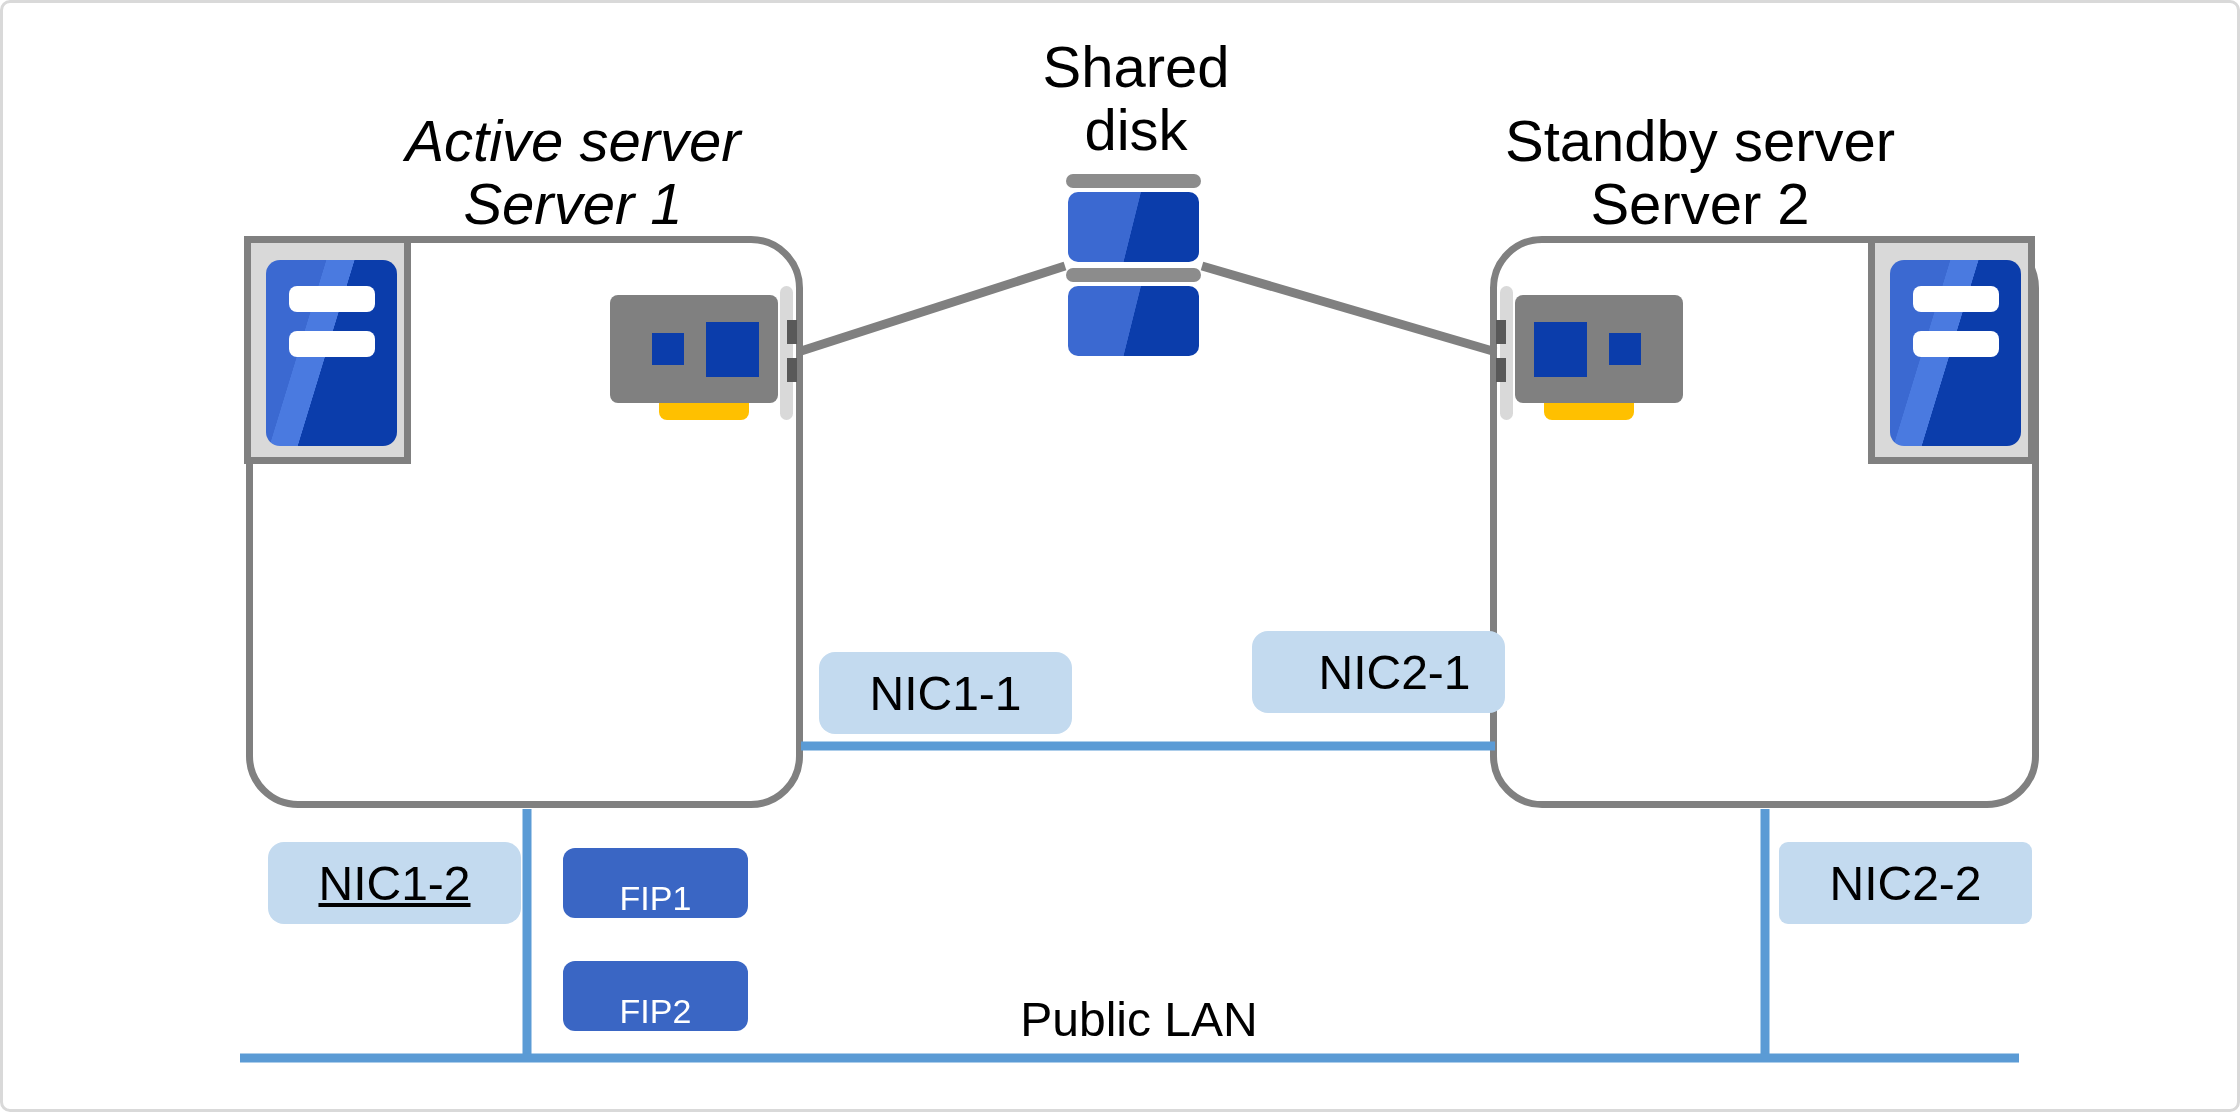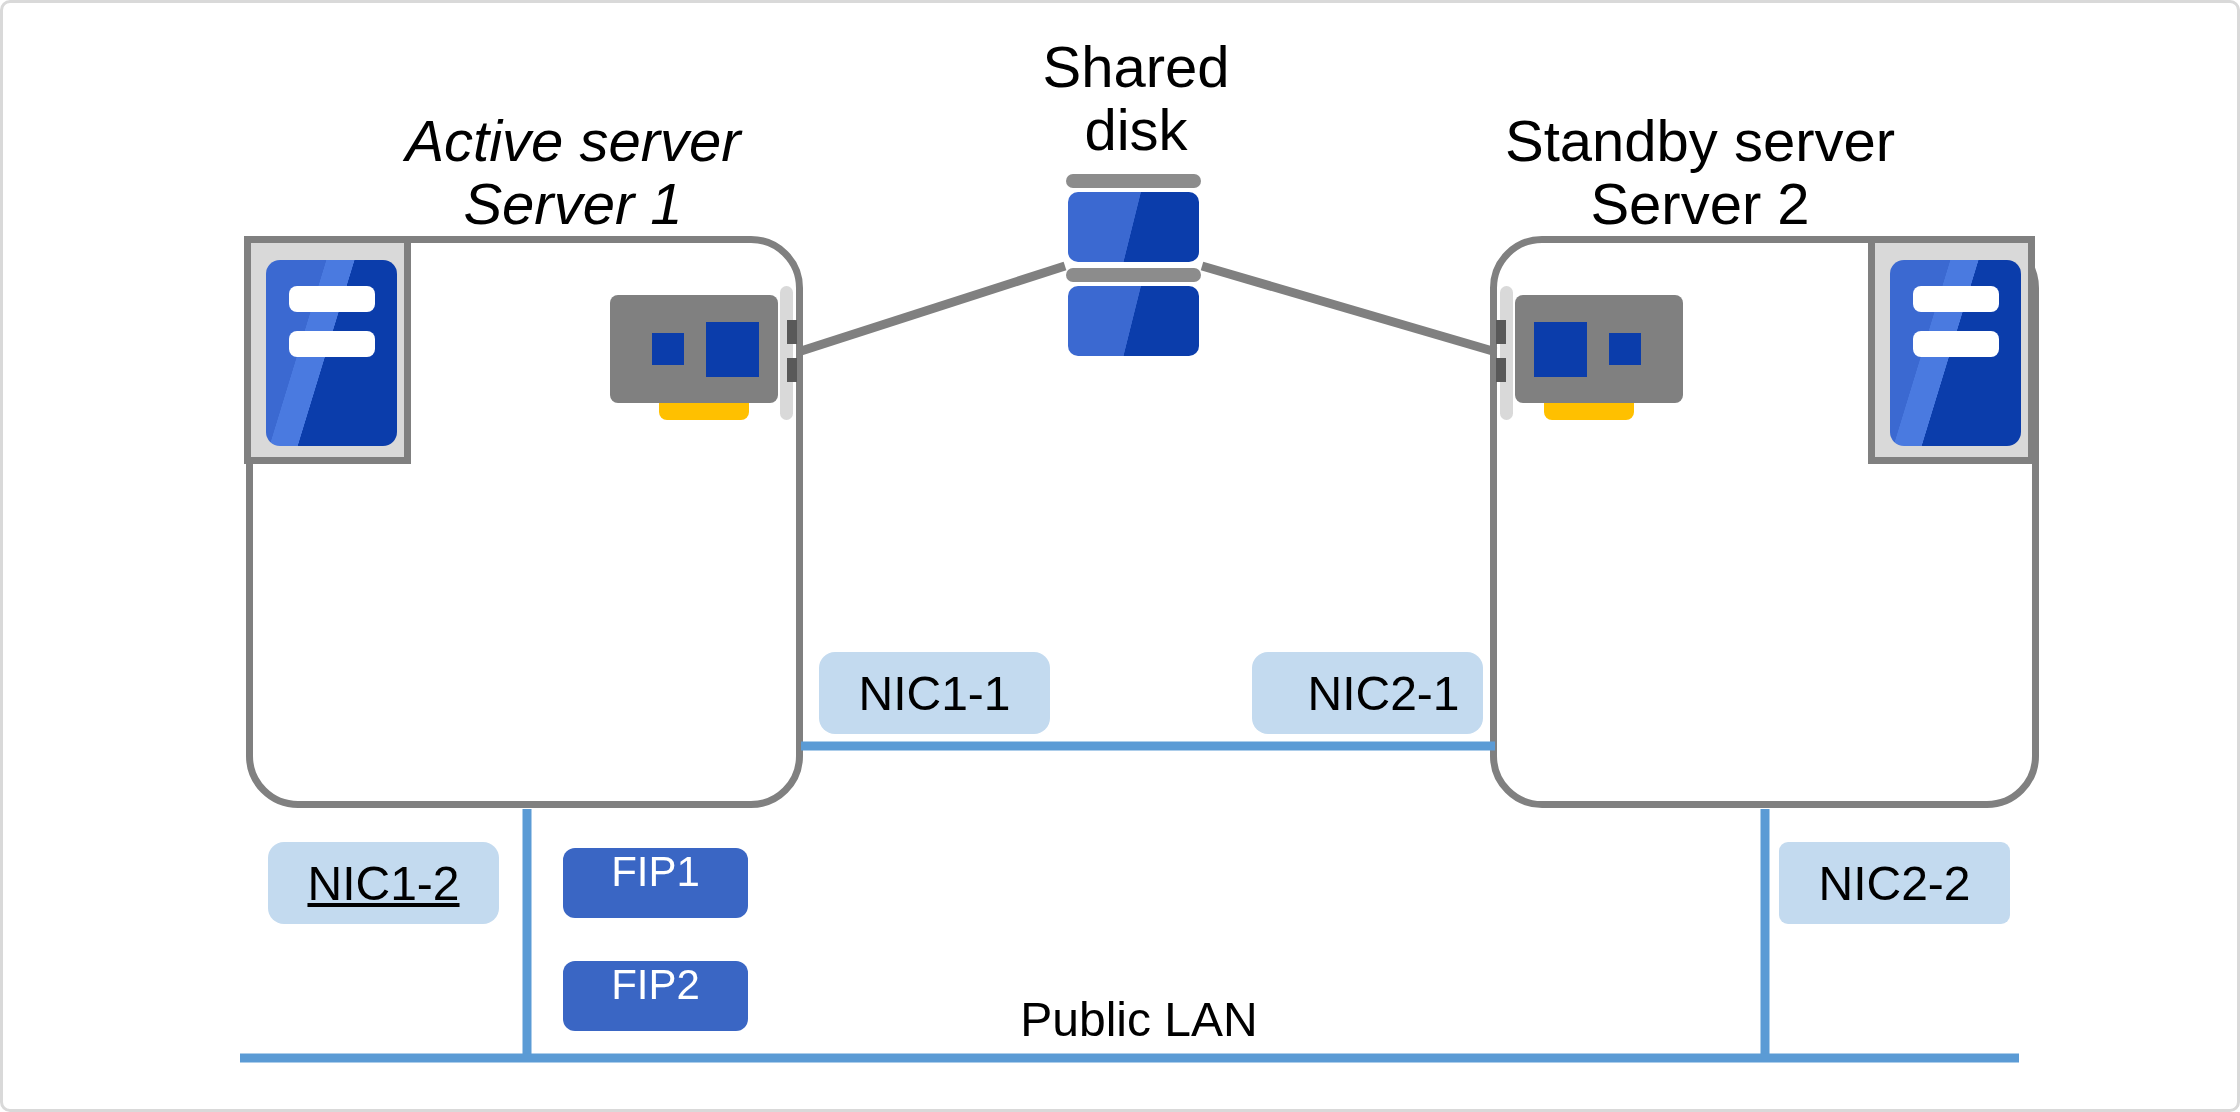--- a/index.html
+++ b/index.html
@@ -37,24 +37,24 @@
   .nic-bracket{position:absolute;left:170px;top:0;width:13px;height:134px;border-radius:7px;
            background:var(--c-fill_gray);}
   .nic-slot{position:absolute;left:177px;width:10px;height:24px;background:var(--c-slot_gray);}
   
   .disk{position:absolute;left:1063px;top:171px;width:135px;height:182px;z-index:4;}
   .disk-bar{position:absolute;left:0;width:135px;height:14px;border-radius:7px;
             background:var(--c-disk_bar_gray);}
   .disk-box{position:absolute;left:2px;width:131px;height:70px;border-radius:10px;
       background:linear-gradient(104deg,var(--c-blue_light) 49%,var(--c-blue_dark) 49.4%);}
   
-  .nic-label{position:absolute;width:231px;height:82px;border-radius:16px;background:var(--c-nic_label_bg);
+  .nic-label{position:absolute;width:253px;height:82px;border-radius:16px;background:var(--c-nic_label_bg);
       display:flex;align-items:center;justify-content:center;font-size:48px;color:var(--c-text);z-index:5;}
   .fip-label{position:absolute;width:185px;height:70px;border-radius:12px;background:var(--c-fip_bg);
-      display:flex;align-items:flex-start;justify-content:center;font-size:42px;color:var(--c-fip_text);z-index:5;}
+      display:flex;align-items:flex-end;justify-content:center;font-size:34px;color:var(--c-fip_text);z-index:5;}
   .net-label{position:absolute;text-align:center;font-size:48px;line-height:58px;color:var(--c-text);
       width:500px;z-index:6;}
 </style>
 </head>
 <body>
 
 <div id="stage">
 
   <div class="title" style="left:813px;top:32px;">
     <div>Shared</div>
@@ -116,21 +116,21 @@
   <div class="disk">
     <div class="disk-bar" style="top:0;"></div>
     <div class="disk-box" style="top:18px;"></div>
     <div class="disk-bar" style="top:94px;"></div>
     <div class="disk-box" style="top:112px;"></div>
   </div>
 
   <div class="nic-label" style="left:816px;top:649px;">
     <span>NIC1-1</span>
   </div>
-  <div class="nic-label" style="left:1249px;top:649px;padding-left:32px;">
+  <div class="nic-label" style="left:1249px;top:628px;padding-left:32px;">
     <span>NIC2-1</span>
   </div>
   <div class="nic-label" style="left:265px;top:839px;text-decoration:underline;">
     <span>NIC1-2</span>
   </div>
   <div class="nic-label" style="left:1776px;top:839px;border-radius:9px;">
     <span>NIC2-2</span>
   </div>
 
   <div class="fip-label" style="left:560px;top:845px;">

